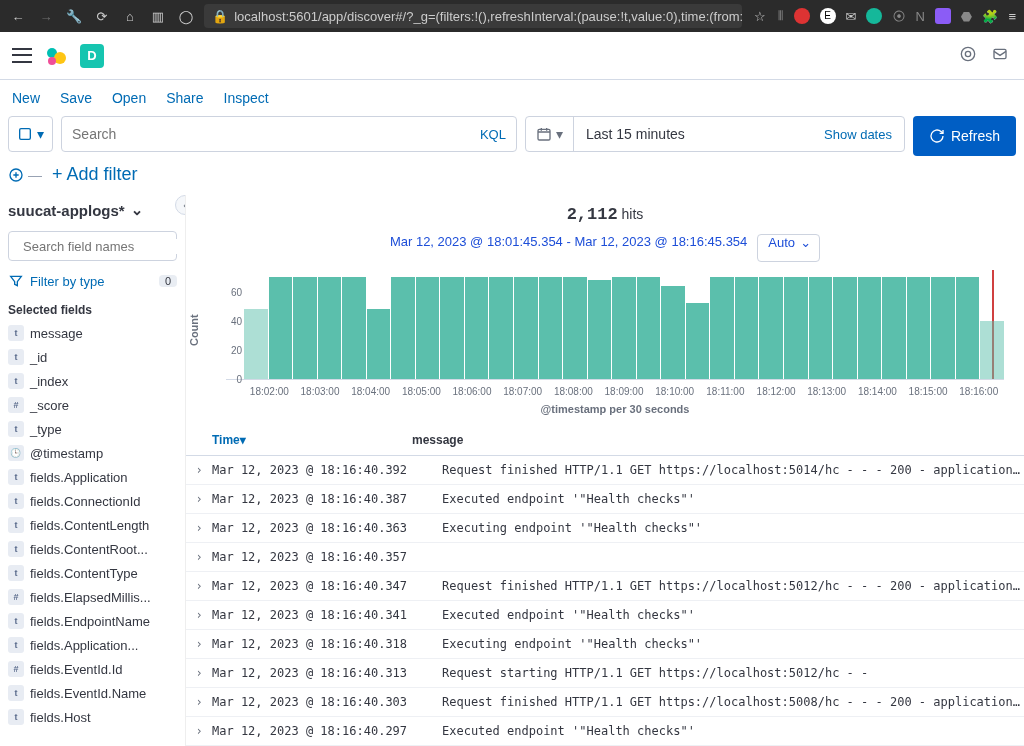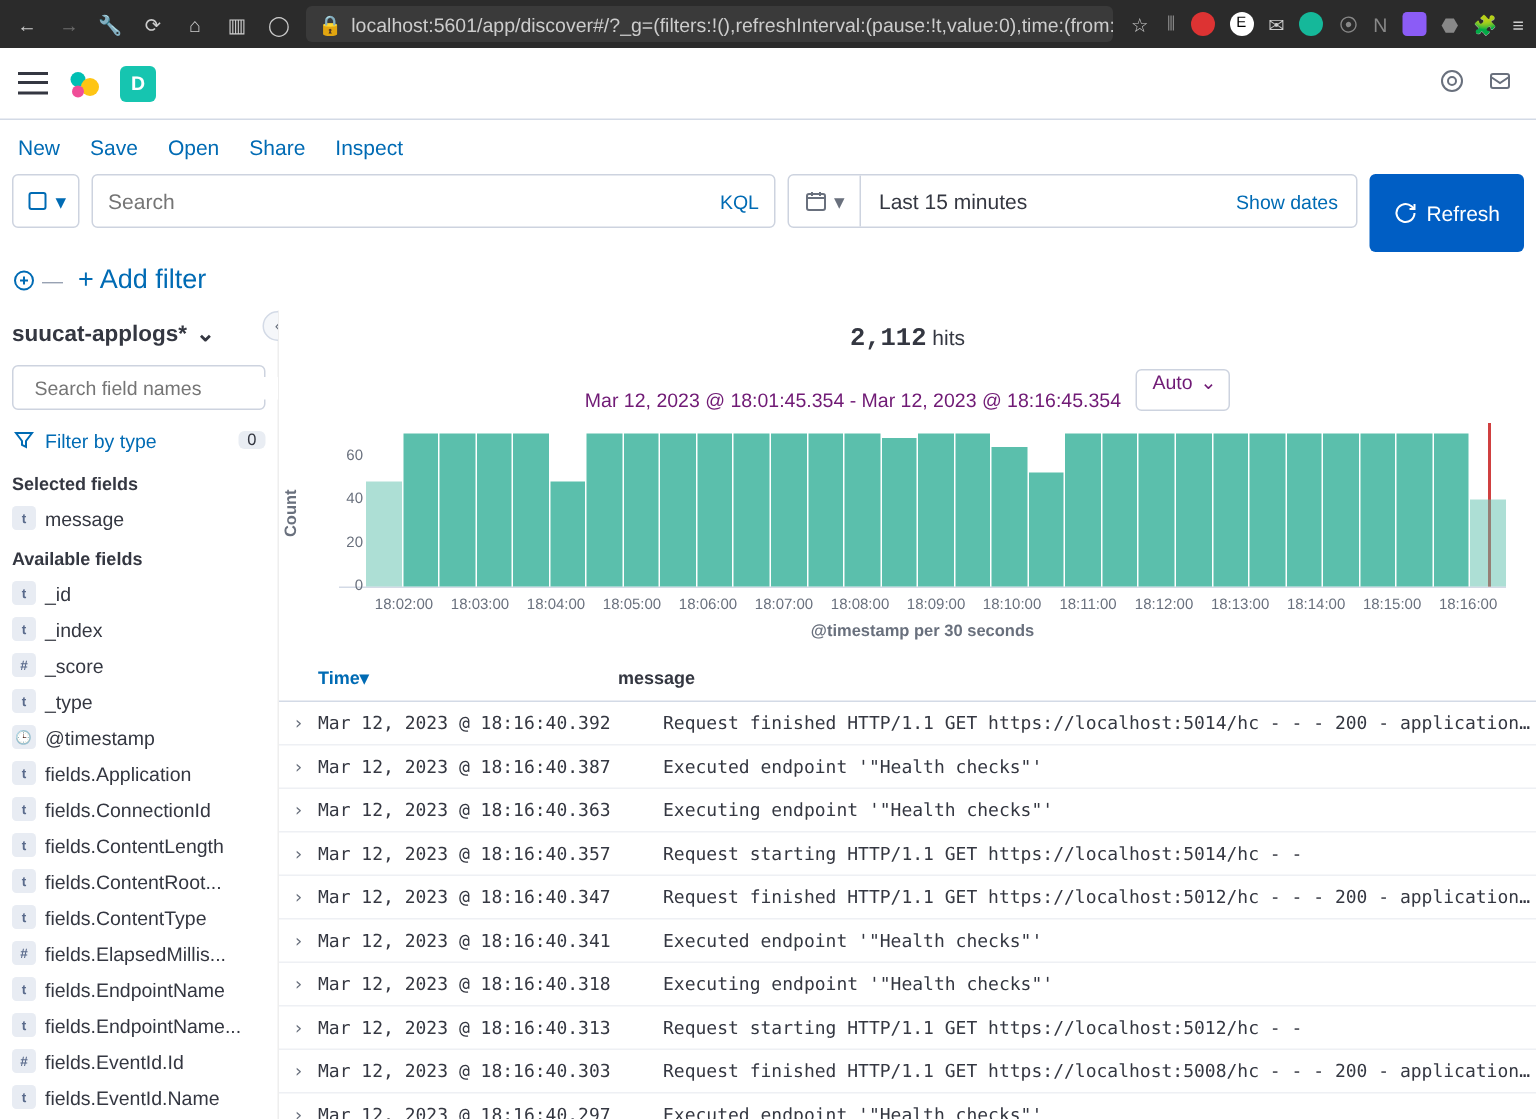--- a/index.html
+++ b/index.html
@@ -30,21 +30,21 @@
   
   .query-bar { display: flex; gap: 8px; padding: 0 8px 8px 8px; align-items: stretch; }
   .query-opts { border: 1px solid #cdd3df; border-radius: 4px; display: flex; align-items: center; padding: 0 8px; height: 36px; gap: 4px; color: #006bb4; cursor: pointer; }
   .search-box { flex: 1; border: 1px solid #cdd3df; border-radius: 4px; height: 36px; display: flex; align-items: center; padding: 0 10px; }
   .search-box input { border: none; outline: none; flex: 1; font-size: 14px; }
   .kql-label { color: #006bb4; font-size: 13px; cursor: pointer; }
   .date-picker-group { display: flex; border: 1px solid #cdd3df; border-radius: 4px; height: 36px; }
   .date-icon-btn { border-right: 1px solid #cdd3df; padding: 0 10px; display: flex; align-items: center; color: #69707d; cursor: pointer; gap: 4px; }
   .date-range { flex: 1; display: flex; align-items: center; padding: 0 12px; justify-content: space-between; min-width: 330px; }
   .show-dates { color: #006bb4; cursor: pointer; font-size: 13px; }
-  .refresh-btn { background: #005ec4; color: #fff; border: none; border-radius: 4px; padding: 0 16px; height: 52px; display: flex; align-items: center; gap: 6px; cursor: pointer; font-size: 14px; }
+  .refresh-btn { background: #005ec4; color: #fff; border: none; border-radius: 4px; padding: 0 16px; height: 40px; display: flex; align-items: center; gap: 6px; cursor: pointer; font-size: 14px; }
 
   
   .filter-row { display: flex; align-items: center; gap: 10px; padding: 0 8px 10px 8px; }
   .filter-icon-btn { color: #006bb4; cursor: pointer; display: flex; align-items: center; gap: 4px; }
   .add-filter { color: #006bb4; cursor: pointer; font-size: 18px; }
 
   
   .main-layout { display: flex; height: calc(100vh - 160px); }
   
   
@@ -59,21 +59,21 @@
   .field-item { display: flex; align-items: center; gap: 6px; padding: 4px 0; font-size: 13px; cursor: pointer; white-space: nowrap; overflow: hidden; text-overflow: ellipsis; }
   .field-type-badge { width: 16px; height: 16px; border-radius: 3px; display: flex; align-items: center; justify-content: center; font-size: 9px; font-weight: 700; flex-shrink: 0; }
   .ft-t { background: #e8ecf3; color: #5a6b8c; }
   .ft-hash { background: #e8ecf3; color: #5a6b8c; }
   .ft-clock { background: #e8ecf3; color: #5a6b8c; }
 
   
   .content { flex: 1; overflow: auto; border-left: 1px solid #eee; }
   .hits-header { text-align: center; padding: 10px; }
   .hits-count { font-weight: 700; font-size: 17px; font-family: Liberation Mono, monospace; }
-  .time-range-label { text-align: center; font-size: 13px; color: #701a75; padding-bottom: 8px; display: flex; align-items: flex-end; justify-content: center; gap: 10px; }
+  .time-range-label { text-align: center; font-size: 13px; color: #1d4ed8; padding-bottom: 8px; display: flex; align-items: flex-start; justify-content: center; gap: 10px; }
   .interval-select { border: 1px solid #cdd3df; border-radius: 4px; height: 28px; padding: 0 24px 0 10px; font-size: 13px; background: #fff; cursor: pointer; position: relative; }
 
   
   .chart-wrap { position: relative; padding: 0 20px 10px 40px; }
   .chart-ylabel { position: absolute; left: 8px; top: 50%; transform: rotate(-90deg) translateX(25%); transform-origin: left center; font-size: 11px; font-weight: 700; color: #69707d; }
   .chart-area { position: relative; height: 110px; display: flex; align-items: flex-end; gap: 1px; padding-left: 18px; border-bottom: 1px solid #d3dae6; }
   .chart-yaxis { position: absolute; left: 0; top: 0; bottom: 0; width: 16px; }
   .chart-ytick { position: absolute; right: 0; font-size: 10px; color: #69707d; transform: translateY(50%); }
   .bar { background: #5bbfac; flex: 1; }
   .bar.half { opacity: 0.5; }
@@ -231,21 +231,20 @@
       </span>
       <span class="filter-count-badge">0</span>
     </div>
     <div class="section-header">Selected fields</div>
     <div id="selected-fields">
         <div class="field-item">
           <span class="field-type-badge ft-t">t</span>
           <span>message</span>
         </div>
       </div>
-    <div class="section-header">Available fields</div>
     <div id="available-fields">
         <div class="field-item">
           <span class="field-type-badge ft-t">t</span>
           <span>_id</span>
         </div>
         <div class="field-item">
           <span class="field-type-badge ft-t">t</span>
           <span>_index</span>
         </div>
         <div class="field-item">
@@ -283,21 +282,21 @@
         <div class="field-item">
           <span class="field-type-badge ft-hash">#</span>
           <span>fields.ElapsedMillis...</span>
         </div>
         <div class="field-item">
           <span class="field-type-badge ft-t">t</span>
           <span>fields.EndpointName</span>
         </div>
         <div class="field-item">
           <span class="field-type-badge ft-t">t</span>
-          <span>fields.EndpointName...</span>
+          <span>fields.Application...</span>
         </div>
         <div class="field-item">
           <span class="field-type-badge ft-hash">#</span>
           <span>fields.EventId.Id</span>
         </div>
         <div class="field-item">
           <span class="field-type-badge ft-t">t</span>
           <span>fields.EventId.Name</span>
         </div>
         <div class="field-item">
@@ -403,21 +402,20 @@
             <div class="msg-cell">Executed endpoint '"Health checks"'</div>
           </div>
           <div class="doc-row">
             <div class="expand-btn">›</div>
             <div class="time-cell">Mar 12, 2023 @ 18:16:40.363</div>
             <div class="msg-cell">Executing endpoint '"Health checks"'</div>
           </div>
           <div class="doc-row">
             <div class="expand-btn">›</div>
             <div class="time-cell">Mar 12, 2023 @ 18:16:40.357</div>
-            <div class="msg-cell">Request starting HTTP/1.1 GET https://localhost:5014/hc - -</div>
           </div>
           <div class="doc-row">
             <div class="expand-btn">›</div>
             <div class="time-cell">Mar 12, 2023 @ 18:16:40.347</div>
             <div class="msg-cell">Request finished HTTP/1.1 GET https://localhost:5012/hc - - - 200 - application/json 33.7197ms</div>
           </div>
           <div class="doc-row">
             <div class="expand-btn">›</div>
             <div class="time-cell">Mar 12, 2023 @ 18:16:40.341</div>
             <div class="msg-cell">Executed endpoint '"Health checks"'</div>

